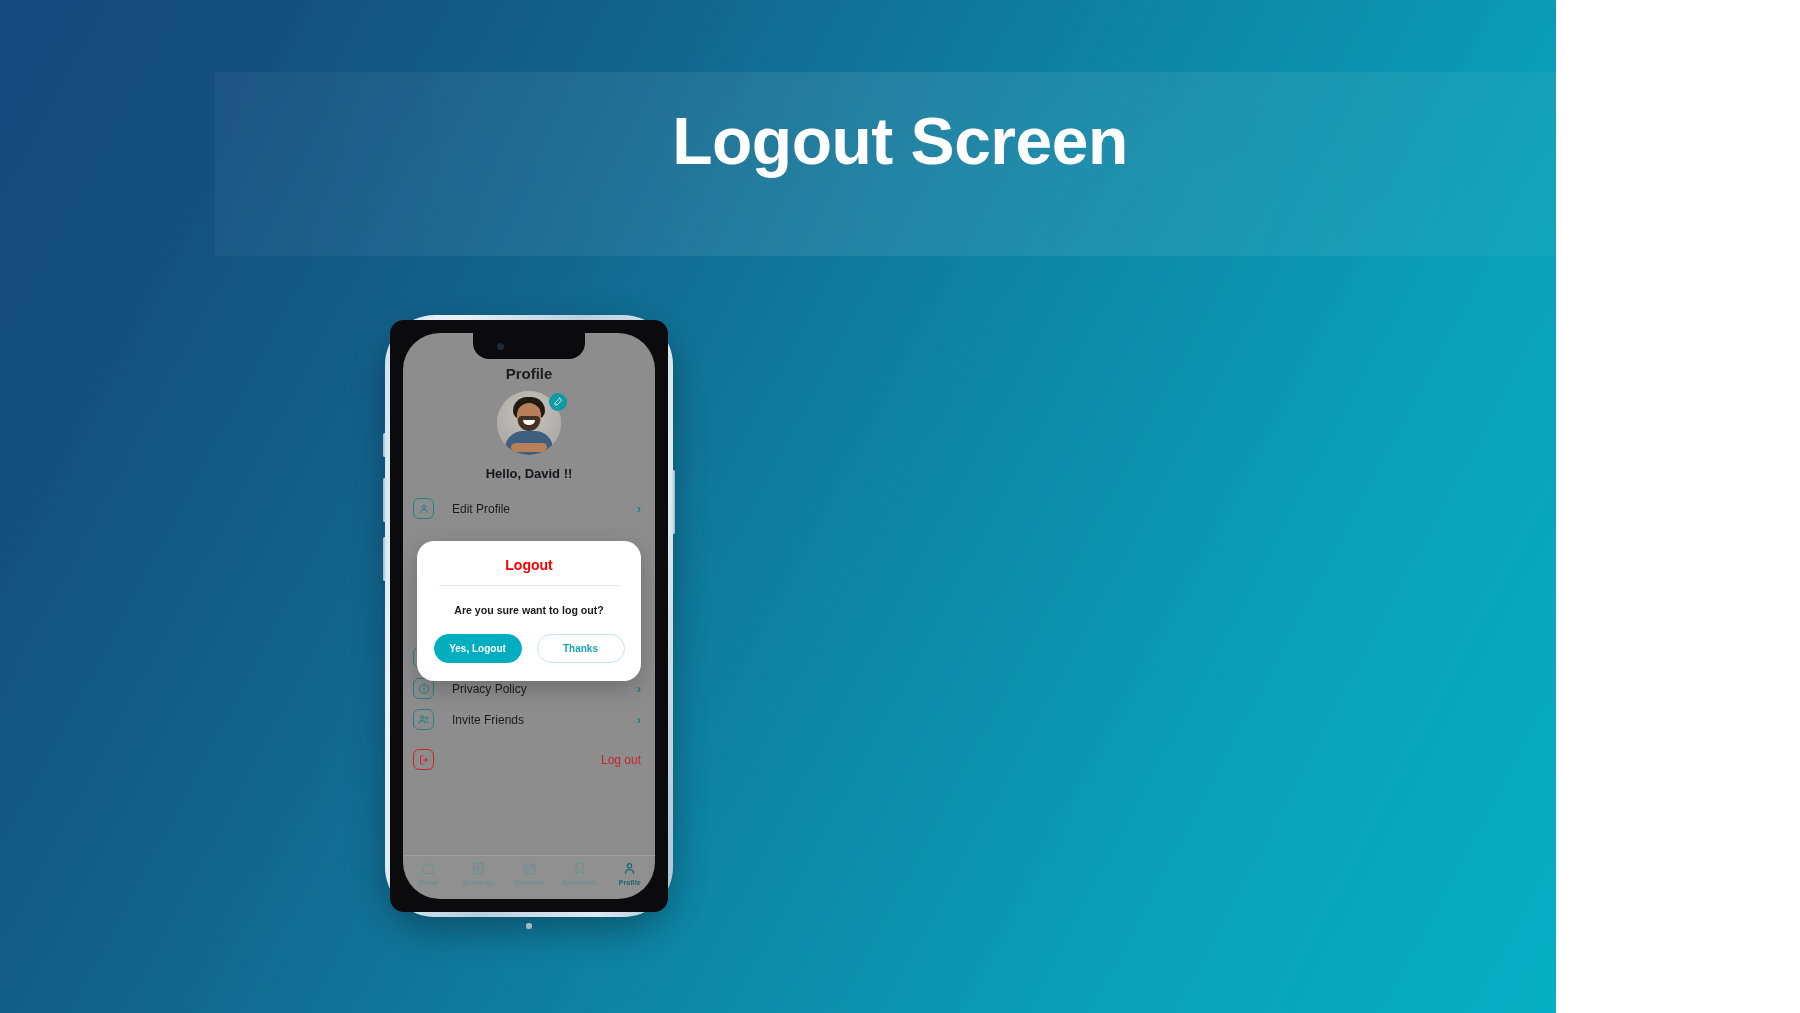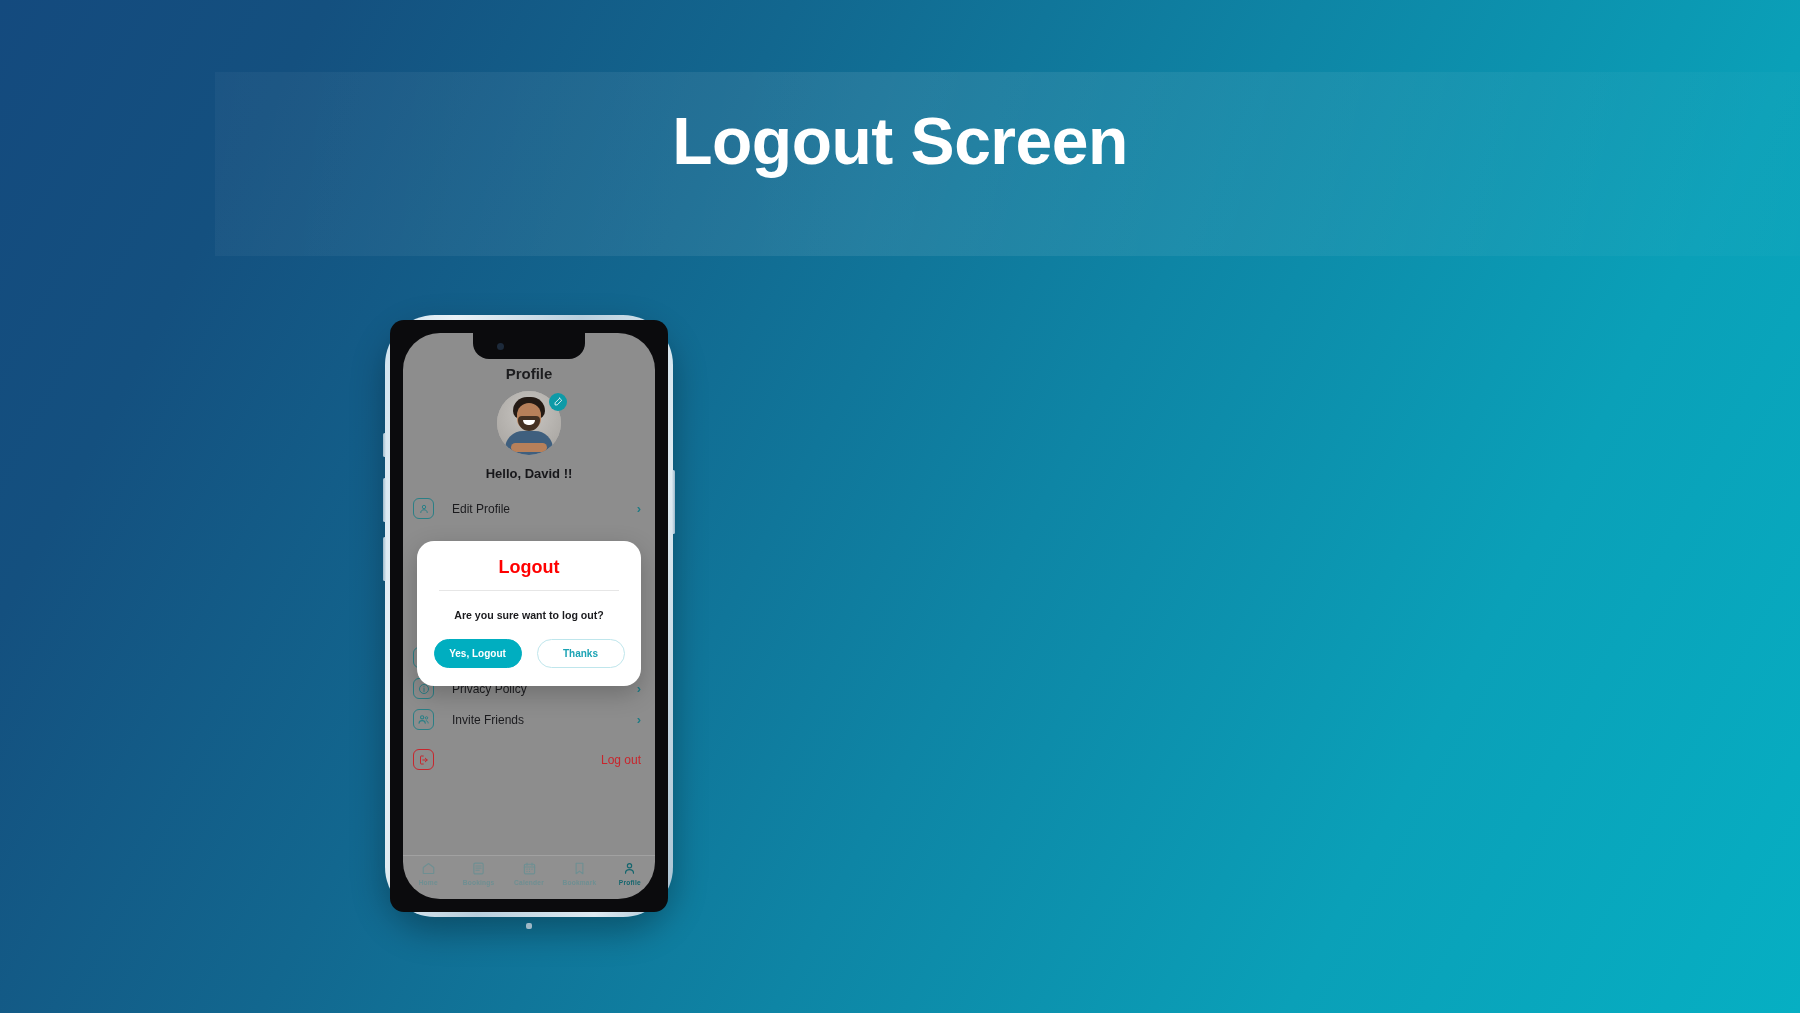--- a/index.html
+++ b/index.html
@@ -7,21 +7,21 @@
   html, body {
     width: 1800px;
     height: 1013px;
     overflow: hidden;
     font-family: "Liberation Sans", sans-serif;
   }
 
   
   #stage {
     position: relative;
-    width: 1800px;
+    width: 1556px;
     height: 1013px;
     background:
       linear-gradient(118deg,
         #144a7e 0%,
         #14507f 14%,
         #12678f 34%,
         #0e85a5 56%,
         #0aa0b8 78%,
         #06afc3 100%);
     overflow: hidden;
@@ -249,21 +249,21 @@
     right: 14px;
     top: 208px;
     background: #ffffff;
     border-radius: 17px;
     padding: 16px 16px 18px 16px;
     box-shadow: 0 8px 24px rgba(0,0,0,0.22);
   }
   #dialog-title {
     text-align: center;
     color: #ff0000;
-    font-size: 18px;
+    font-size: 14px;
     font-weight: bold;
   }
   #dialog-divider {
     height: 1px;
     background: #e6e6e6;
     margin: 12px 6px 0 6px;
   }
   #dialog-msg {
     text-align: center;
     font-size: 10.6px;

